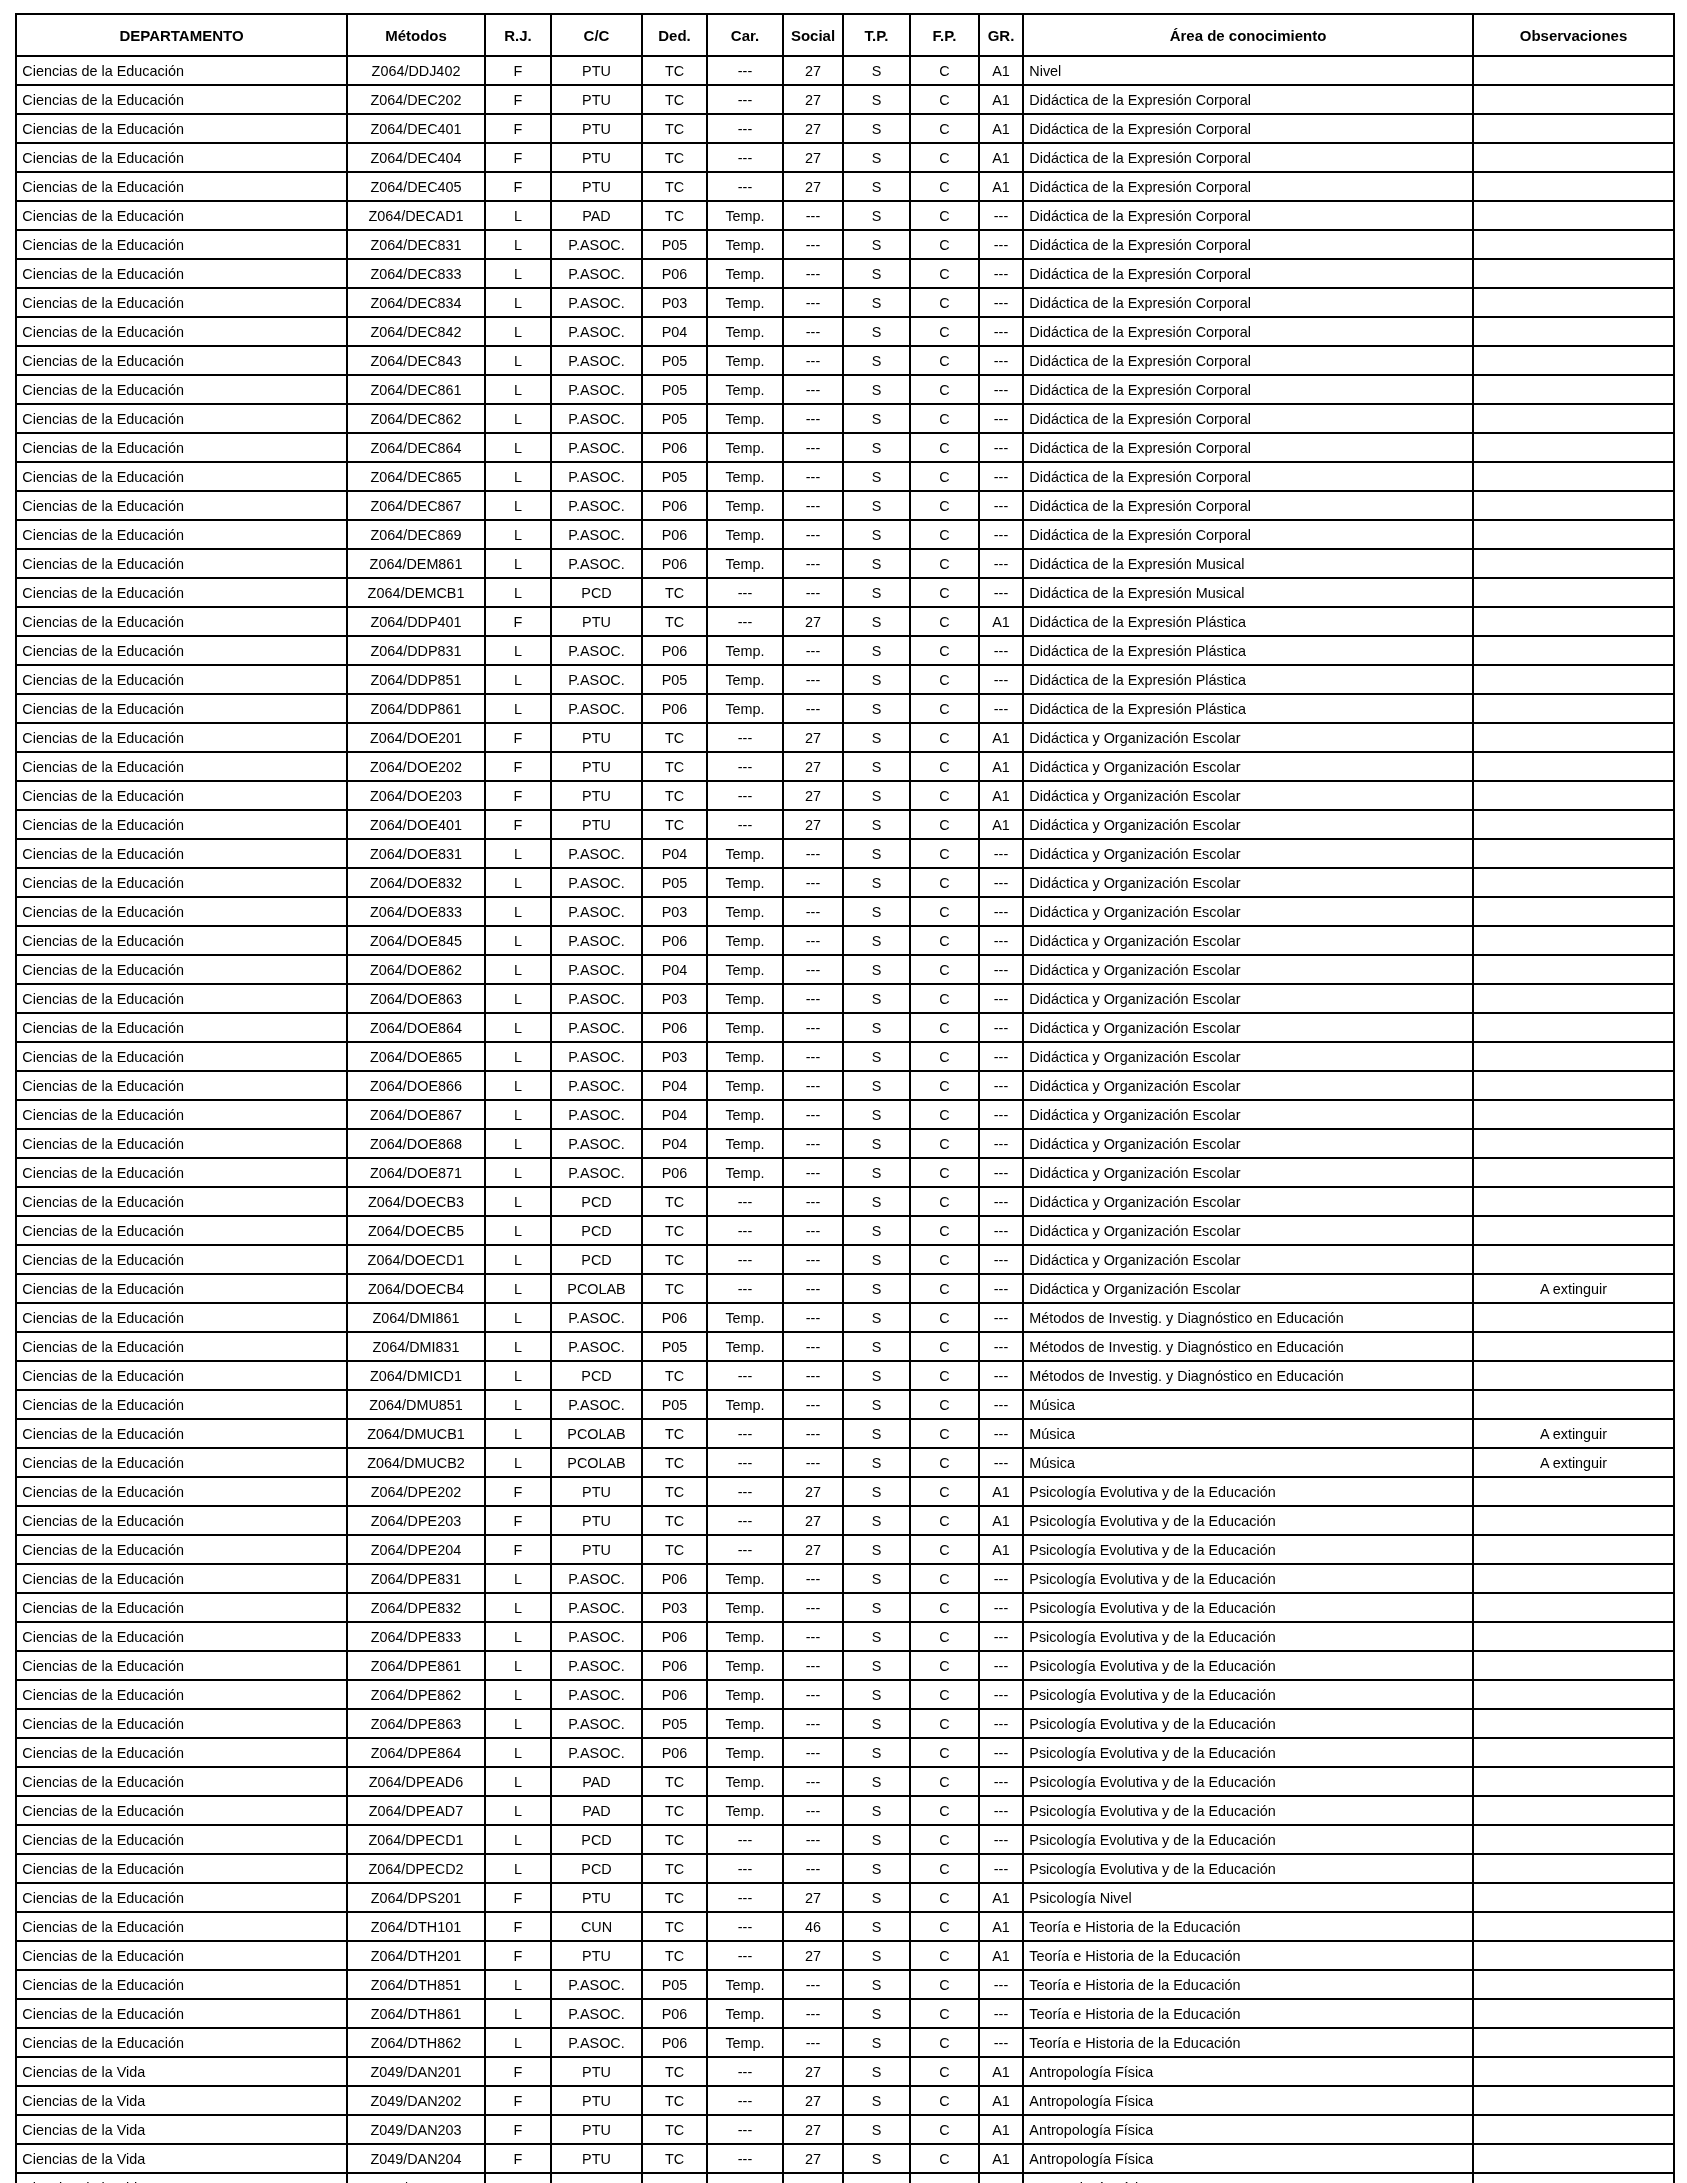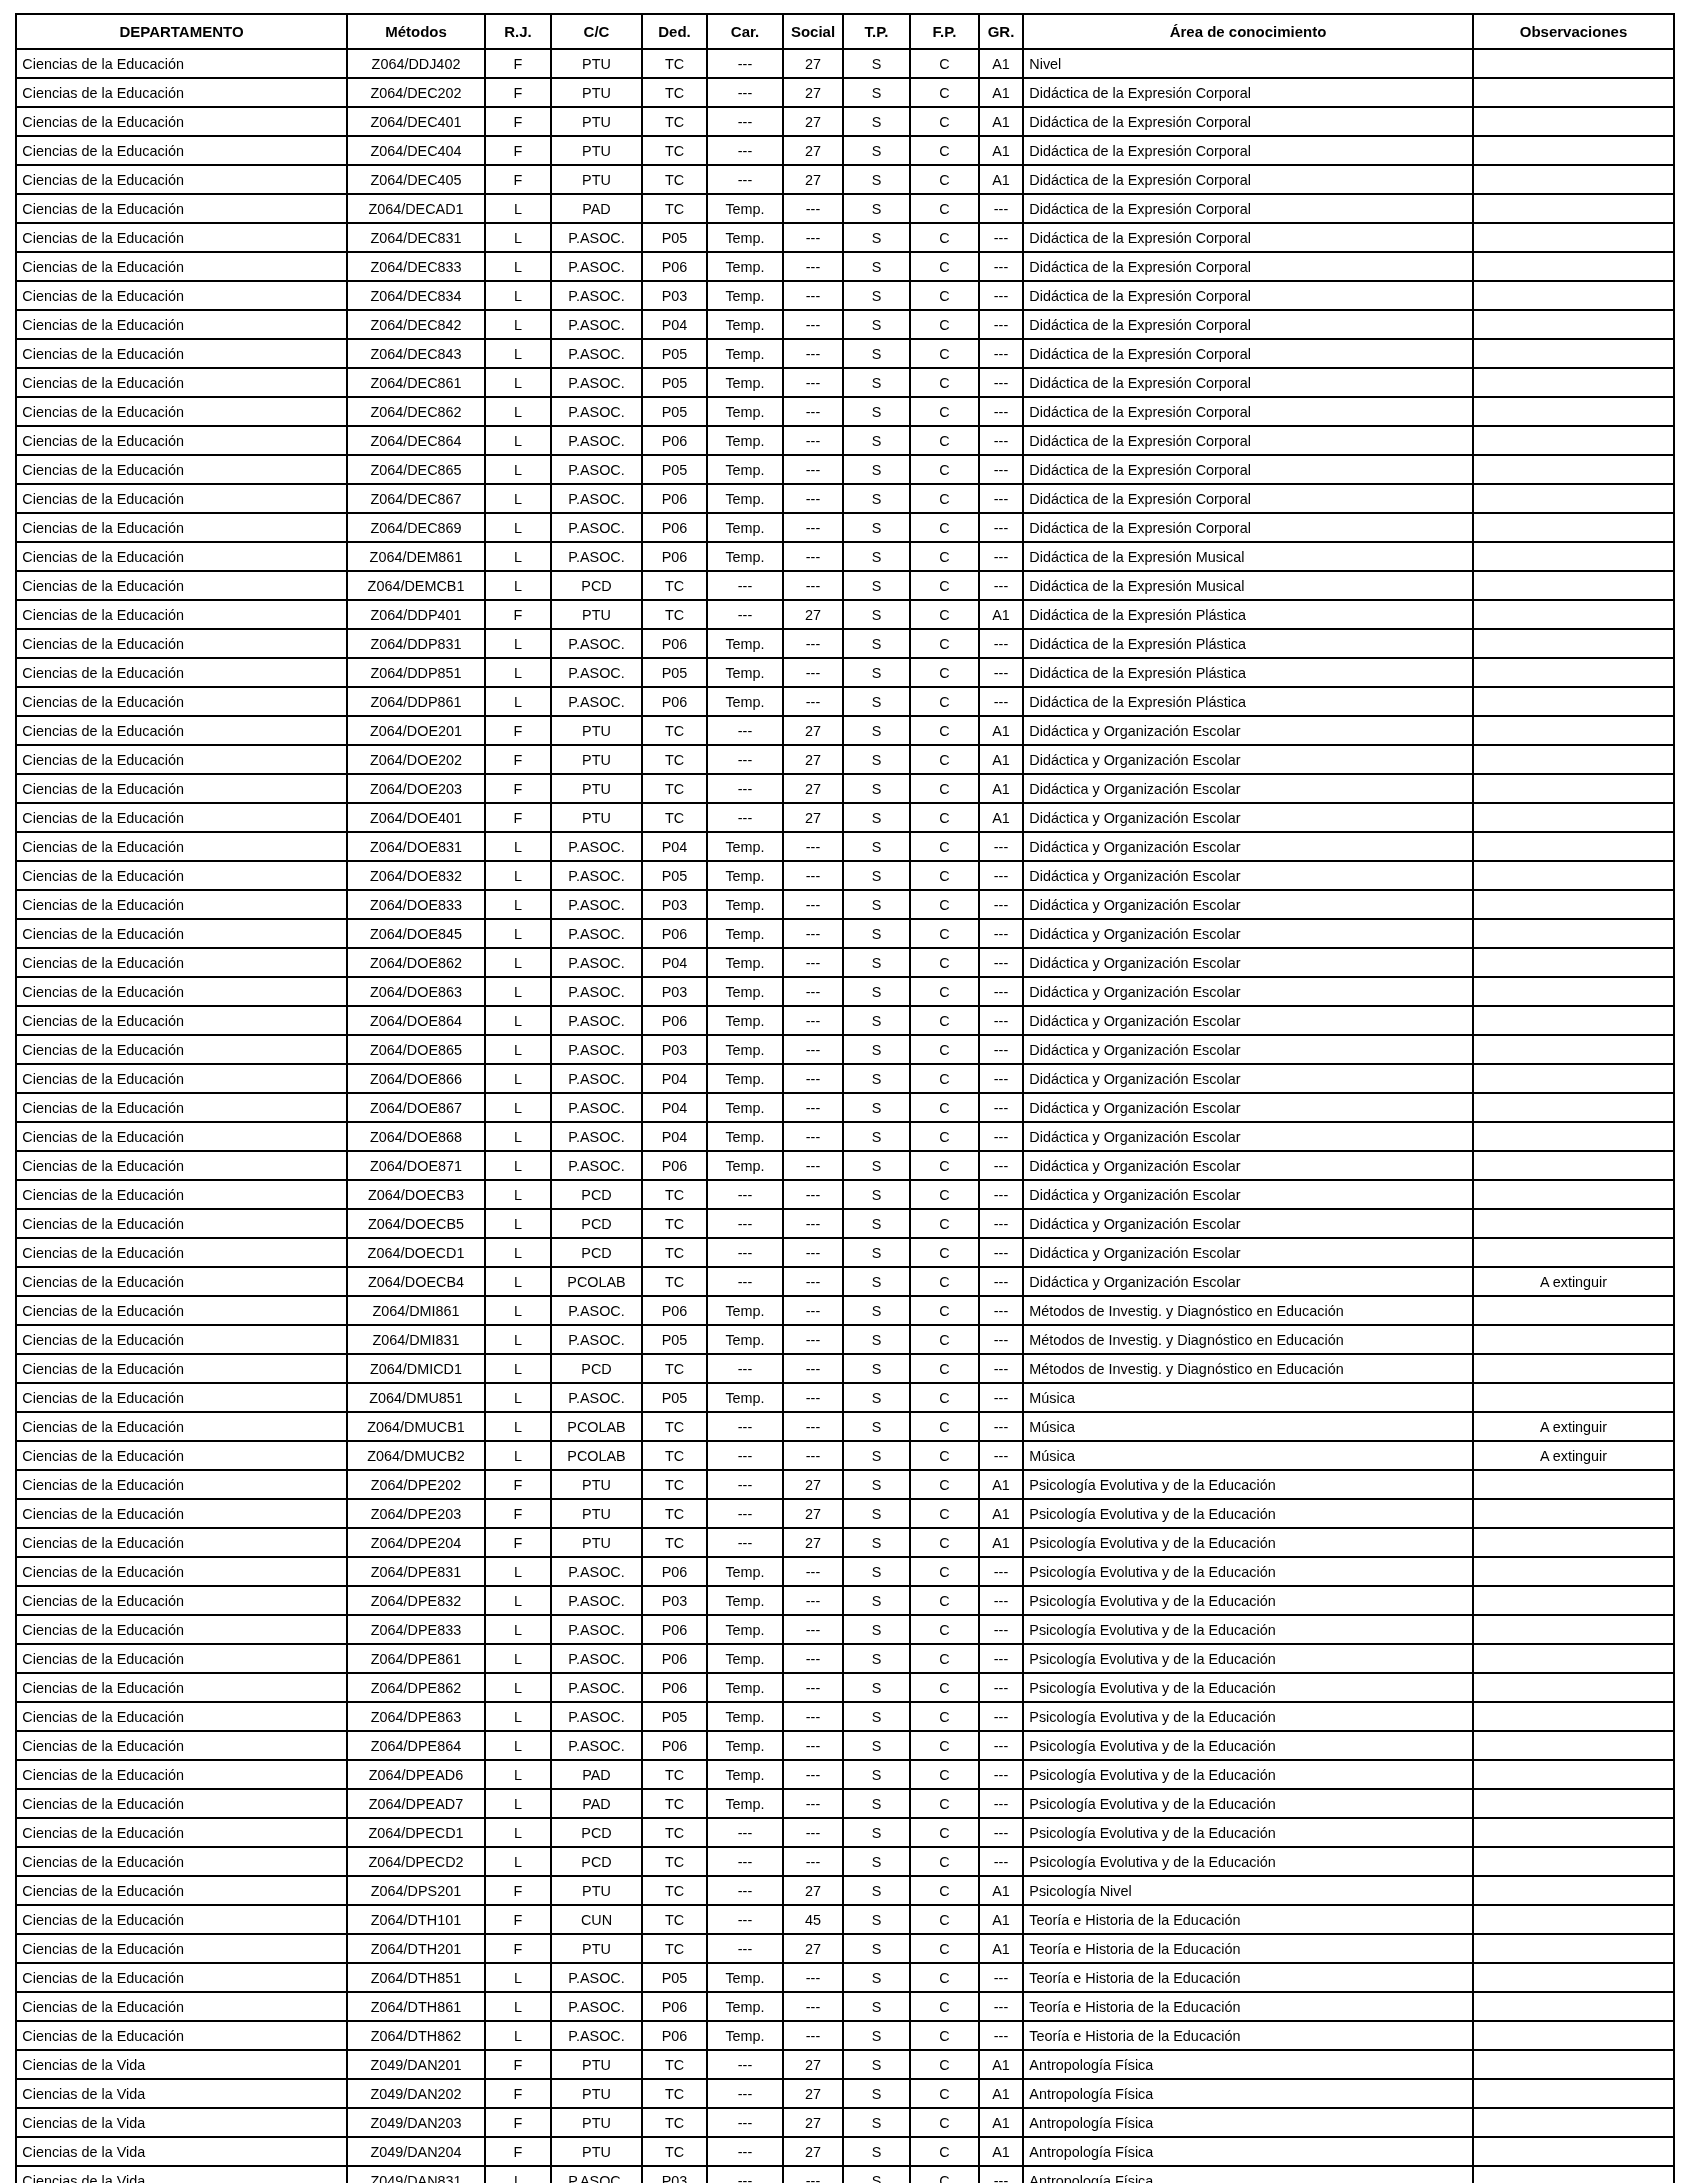--- a/index.html
+++ b/index.html
@@ -21,21 +21,21 @@
     background: #ffffff;
   }
   table.rpt th, table.rpt td {
     border: 2.3px solid #000000;
     padding: 0;
     overflow: hidden;
     white-space: nowrap;
     vertical-align: middle;
     color: #000000;
   }
-  table.rpt thead tr { height: 35px; }
+  table.rpt thead tr { height: 42px; }
   table.rpt tbody tr { height: 29px; }
   table.rpt th {
     font-size: 15px;
     font-weight: bold;
     text-align: center;
   }
   table.rpt td {
     font-size: 14.4px;
     font-weight: normal;
     text-align: center;
@@ -976,21 +976,21 @@
         <td class="al">Psicología Nivel</td>
         <td></td>
       </tr>
       <tr>
         <td class="al">Ciencias de la Educación</td>
         <td>Z064/DTH101</td>
         <td>F</td>
         <td>CUN</td>
         <td>TC</td>
         <td>---</td>
-        <td>45</td>
+        <td>46</td>
         <td>S</td>
         <td>C</td>
         <td>A1</td>
         <td class="al">Teoría e Historia de la Educación</td>
         <td></td>
       </tr>
       <tr>
         <td class="al">Ciencias de la Educación</td>
         <td>Z064/DTH201</td>
         <td>F</td>

